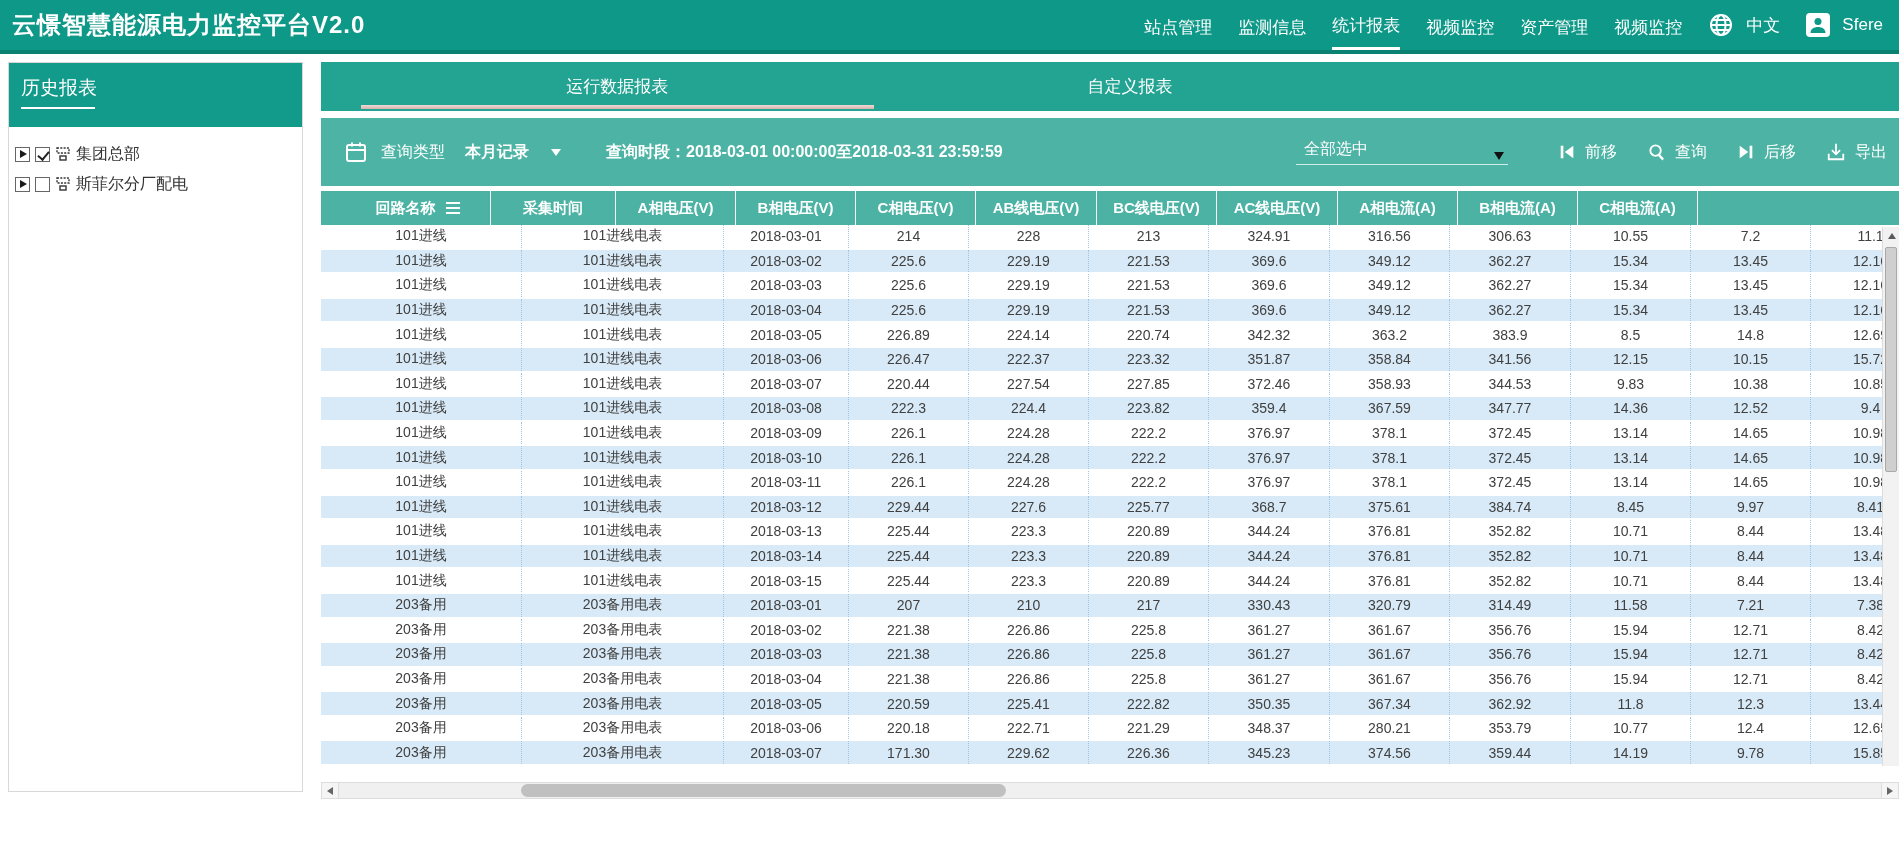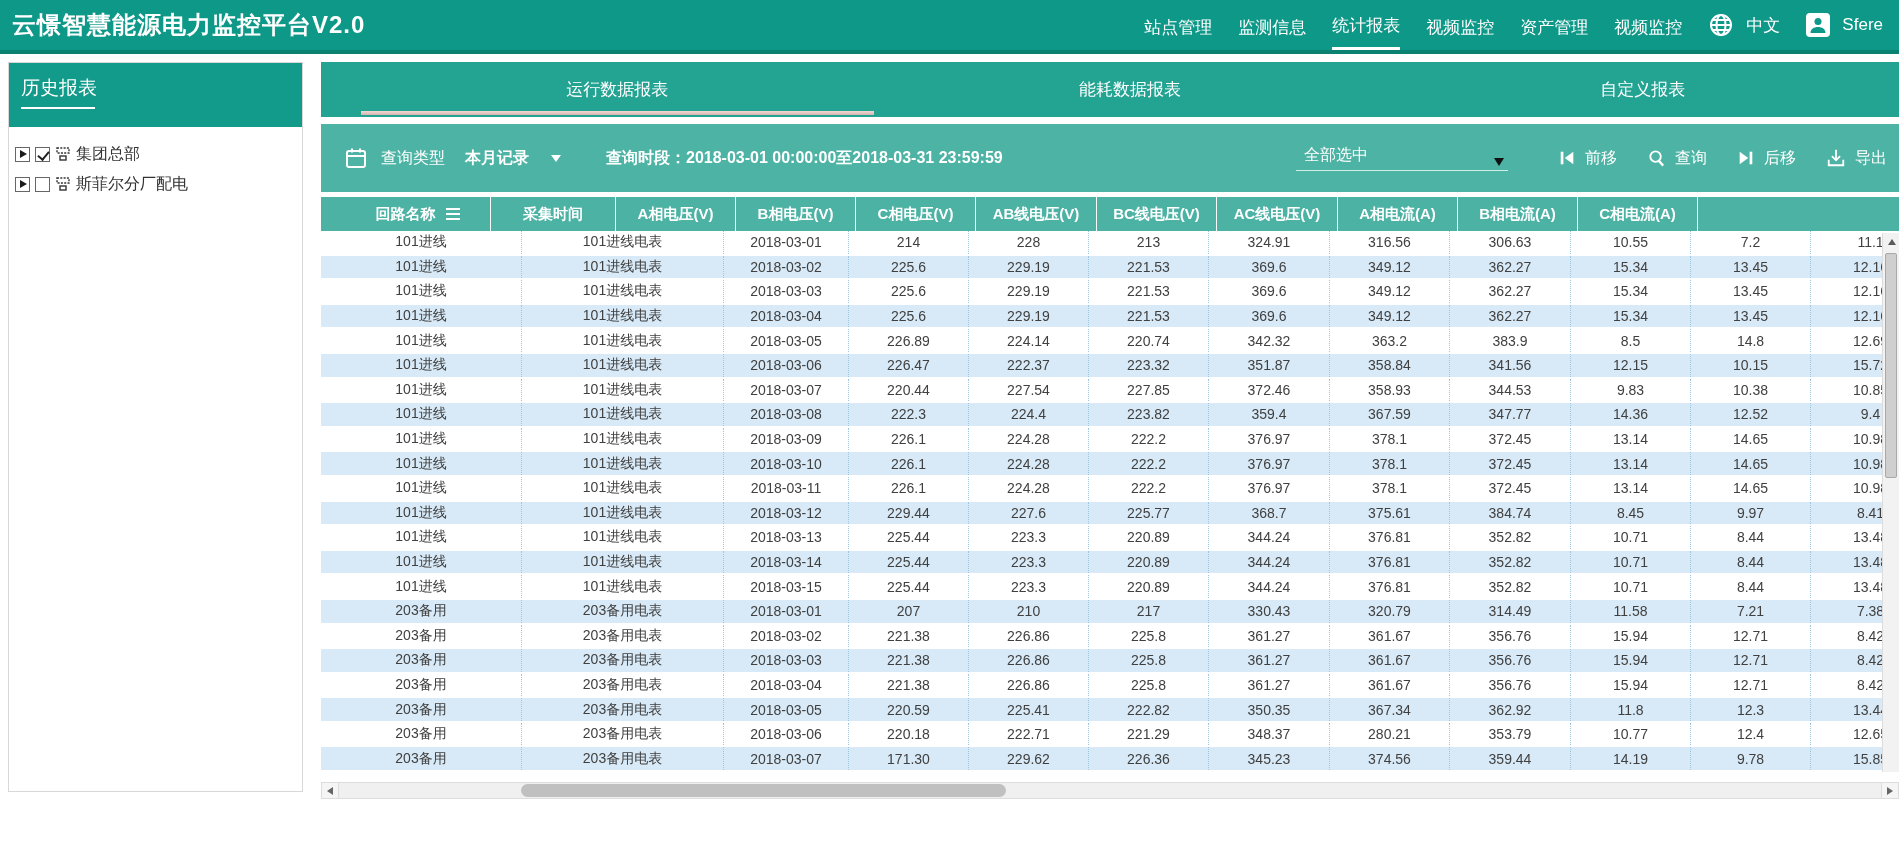--- a/index.html
+++ b/index.html
@@ -40,21 +40,21 @@
   }
   .expand-box .tri { width:0; height:0; border-left:7px solid #1a1a1a; border-top:4px solid transparent; border-bottom:4px solid transparent; margin-left:2px; }
   .checkbox { width:15px; height:15px; border:1px solid #666; background:#fff; position:relative; flex:0 0 auto; }
   .checkbox.checked::after {
     content:""; position:absolute; left:4px; top:1px; width:5px; height:9px;
     border-right:2px solid #222; border-bottom:2px solid #222; transform:rotate(40deg);
   }
   .org-icon { flex:0 0 auto; }
   
   .main { position:absolute; left:321px; top:62px; width:1578px; }
-  .tabbar { height:55px; background:#23a392; display:flex; position:relative;padding-left:40px; }
+  .tabbar { height:49px; background:#23a392; display:flex; position:relative;padding-left:40px; }
   .tab { width:33.333%; display:flex; align-items:center; justify-content:center;
          color:#fff; font-size:17px; cursor:pointer; position:relative; }
   .tab.active::after { content:""; position:absolute; left:0; bottom:2px; width:100%; height:4px;
          background:linear-gradient(#efd9d5,#d9b3ac); }
   
   .toolbar {
     margin-top:7px; height:68px; background:#4db3a4; color:#fff;
     display:flex; align-items:center; padding:0 12px 0 24px; font-size:16px;
   }
   .tb-label { margin-left:14px; }
@@ -174,21 +174,20 @@
          <rect x="5" y="10" width="6" height="4" fill="none" stroke="#333" stroke-width="1.4"></rect>
        </svg>
        <span class="tree-label">斯菲尔分厂配电</span>
      </div>
     </div>
 </aside>
 
 <div class="main">
   <div class="tabbar" id="tabbar">
       <div class="tab active">运行数据报表</div>
-      <div class="tab">能耗数据报表</div>
       <div class="tab">自定义报表</div>
     </div>
 
   <div class="toolbar">
     <svg width="22" height="22" viewBox="0 0 22 22">
       <rect x="2" y="4" width="18" height="16" rx="2" fill="none" stroke="#fff" stroke-width="2"></rect>
       <line x1="2" y1="9" x2="20" y2="9" stroke="#fff" stroke-width="2"></line>
       <line x1="7" y1="1.5" x2="7" y2="5.5" stroke="#fff" stroke-width="2"></line>
       <line x1="15" y1="1.5" x2="15" y2="5.5" stroke="#fff" stroke-width="2"></line>
     </svg>

